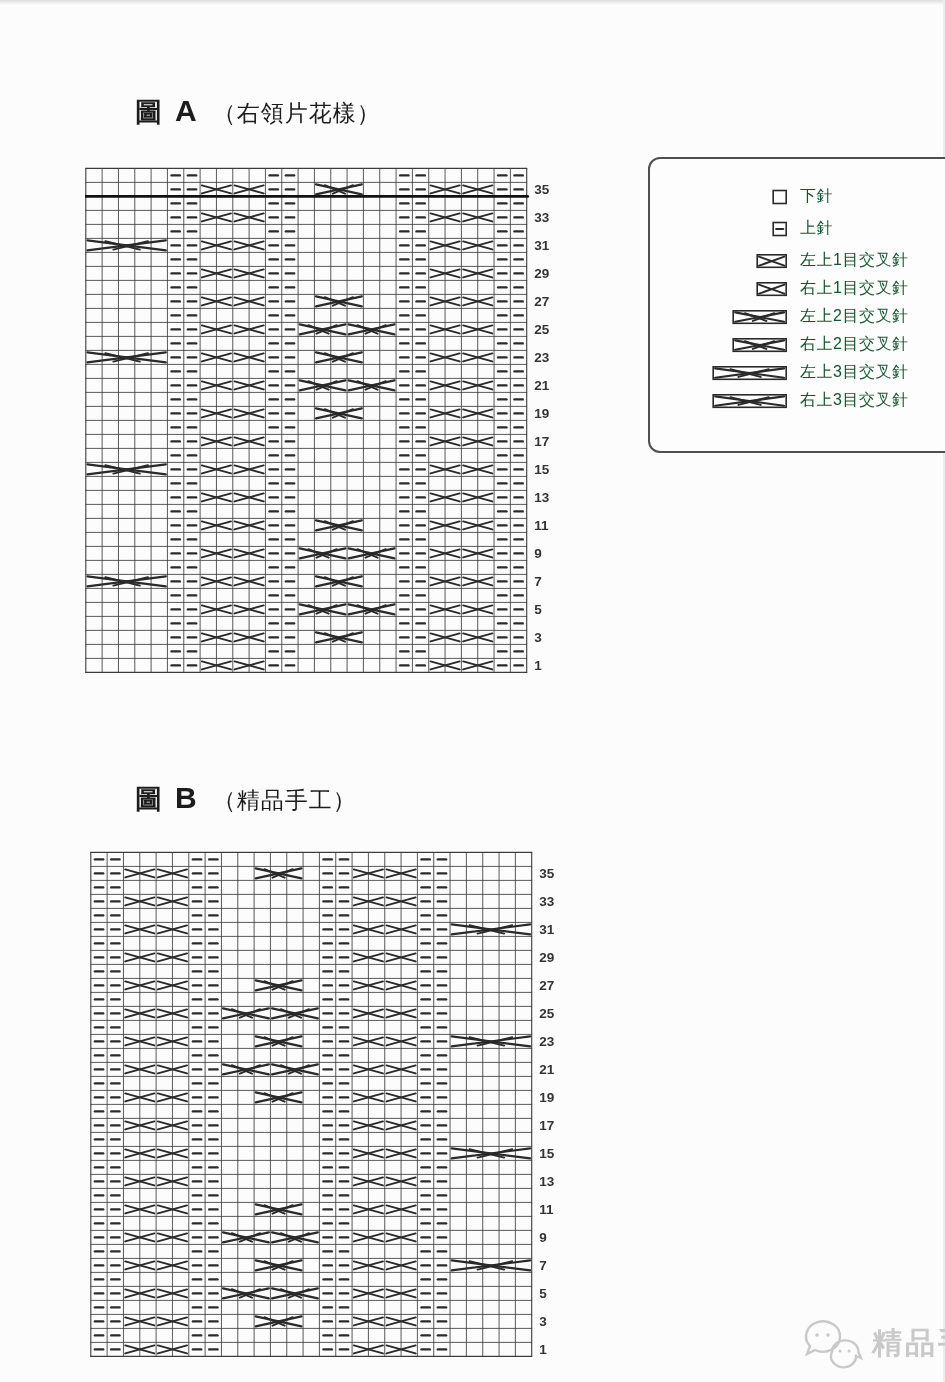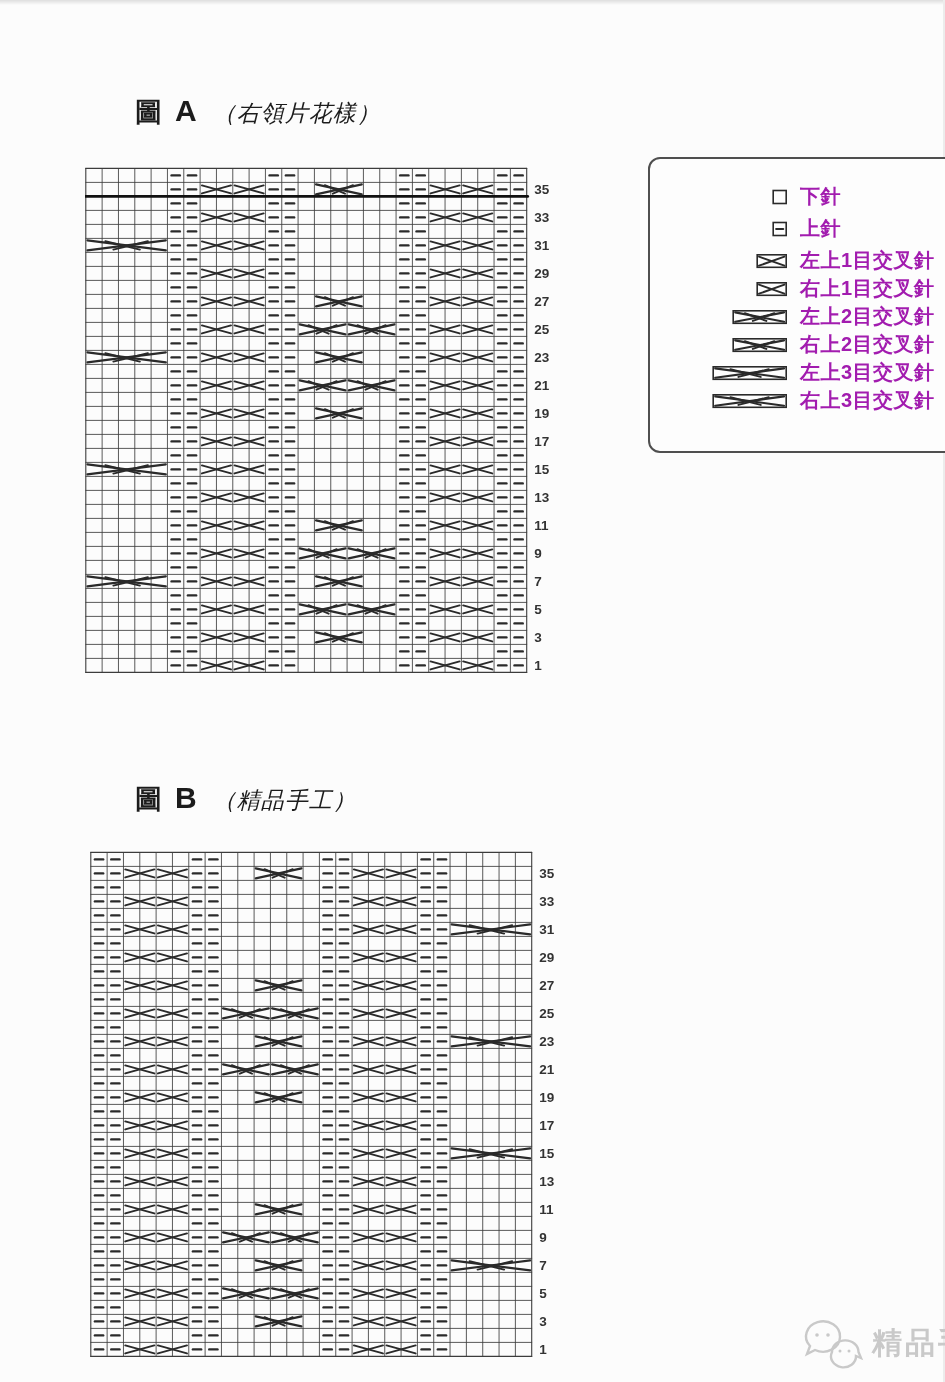--- a/index.html
+++ b/index.html
@@ -15,37 +15,37 @@
   }
   .right-edge{
     position:absolute;right:0;top:0;width:2px;height:1382px;background:#ececec;
   }
   .chart-title{
     position:absolute;left:135px;margin:0;display:flex;align-items:baseline;
     color:#1c1c1c;white-space:nowrap;
   }
   .t-prefix{font-size:27px;font-weight:800;letter-spacing:1px;}
   .t-letter{font-size:30px;font-weight:600;margin:0 16px 0 12px;}
-  .t-note{font-size:23px;font-weight:500;letter-spacing:1px;font-style:italic;}
+  .t-note{font-size:23px;font-weight:500;letter-spacing:1px;}
   .chart{position:absolute;}
   .legend{
     position:absolute;left:648px;top:157px;width:332px;height:296px;
     border:2px solid #4f4f4f;border-radius:12px;background:#fdfdfd;
     box-sizing:border-box;padding-top:27px;
   }
   .legend-row{
     display:flex;align-items:center;height:21px;margin-bottom:7px;
   }
   .legend-row.sp{margin-bottom:11px;}
   .legend-sym{
     width:138px;display:flex;justify-content:flex-end;align-items:center;
     margin-right:12px;flex:none;
   }
   .legend-label{
-    font-size:20px;font-weight:700;color:#a21caf;letter-spacing:0.5px;white-space:nowrap;
+    font-size:16px;font-weight:400;color:#14532d;letter-spacing:0.5px;white-space:nowrap;
   }
   .watermark{
     position:absolute;left:802px;top:1316px;display:flex;align-items:center;
     color:#c9c9c9;white-space:nowrap;
   }
   .wm-text{
     font-size:30px;font-weight:700;letter-spacing:3px;margin-left:6px;
     color:#c9c9c9;
   }
 </style>

